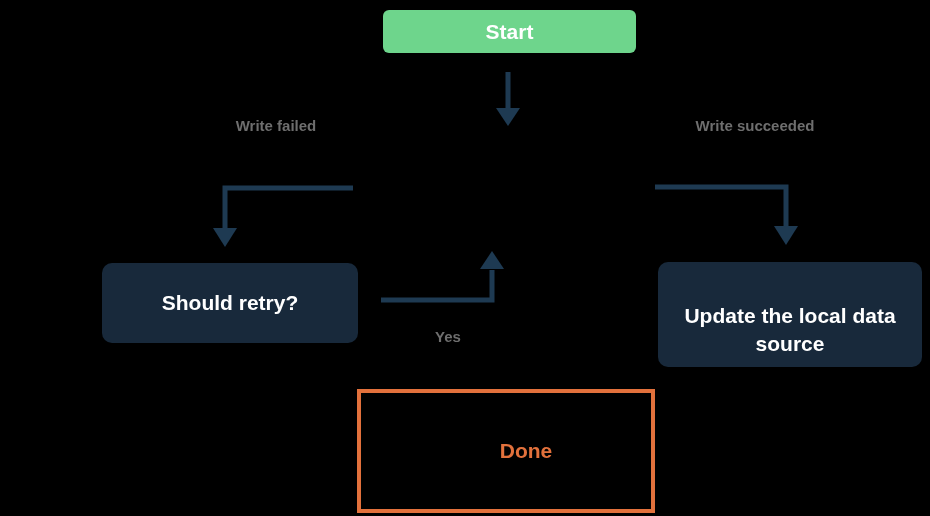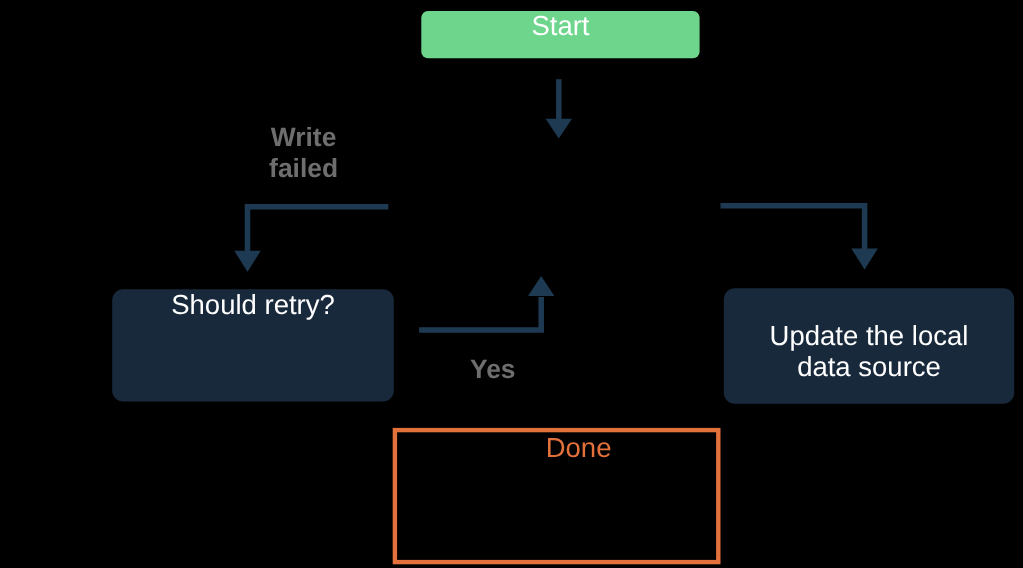--- a/index.html
+++ b/index.html
@@ -9,48 +9,48 @@
     position: relative; overflow: hidden;
     font-family: "Liberation Sans", sans-serif;
     background: var(--background, #000000);
   }
   .canvas { position: absolute; inset: 0; }
   svg.edges { position: absolute; left: 0; top: 0; display: block; }
   .edge-line { fill: none; stroke: var(--arrow, #1E3A52); stroke-width: 5; }
   .edge-head { fill: var(--arrow, #1E3A52); stroke: none; }
   .node {
     position: absolute;
-    display: flex; justify-content: center;
+    display: flex; align-items: center; justify-content: center;
     text-align: center;
     color: var(--node-text, #FFFFFF);
-    font-weight: 400; font-size: 25px; line-height: 28px;
+    font-weight: 700; font-size: 21px; line-height: 28px;
     background: var(--node-fill, #18293B);
     border-radius: 10px;
   }
   .node .node-label { display: block; }
   .node-start { background: var(--start-fill, #6ED58C); border-radius: 6px; }
   .node-enqueue .node-label { width: 222px; }
   .node-update .node-label { width: 226px; margin-top: 30px; }
   .node-done {
     background: transparent;
     border: 4px solid var(--accent-orange, #E2713C);
     color: var(--accent-orange, #E2713C);
     border-radius: 0;
     padding-left: 40px;
   }
   .edge-label {
     position: absolute;
     color: var(--label-gray, #6E6E6E);
-    font-weight: 700; font-size: 24px; line-height: 28px;
+    font-weight: 700; font-size: 15px; line-height: 28px;
     text-align: center;
   }
   
   .node-start       { left: 383px; top: 10px;  width: 253px; height: 43px; }
   .node-enqueue     { left: 379px; top: 136px; width: 256px; height: 101px; }
-  .node-should-retry{ left: 102px; top: 263px; width: 256px; height: 102px; }
+  .node-should-retry{ left: 102px; top: 263px; width: 256px; height: 80px; }
   .node-update      { left: 658px; top: 262px; width: 264px; height: 105px; }
   .node-done        { left: 357px; top: 389px; width: 298px; height: 124px; }
   .label-write-failed    { left: 216px; top: 112px; width: 120px; }
   .label-write-succeeded { left: 690px; top: 112px; width: 130px; }
   .label-yes             { left: 398px; top: 323px; width: 100px; }
   .label-no              { left: 74px;  top: 440px; width: 100px; }
 </style>
 </head>
 <body>
 
@@ -87,17 +87,18 @@
   <div class="node node-update">
     <span class="node-label">Update the local data source</span>
   </div>
 
   <div class="node node-done">
     <span class="node-label">Done</span>
   </div>
 
   <div class="edge-label label-write-failed">Write failed</div>
 
+  <div class="edge-label label-write-succeeded">Write succeeded</div>
 
   <div class="edge-label label-yes">Yes</div>
 
 
 </div>
 
 </body></html>

